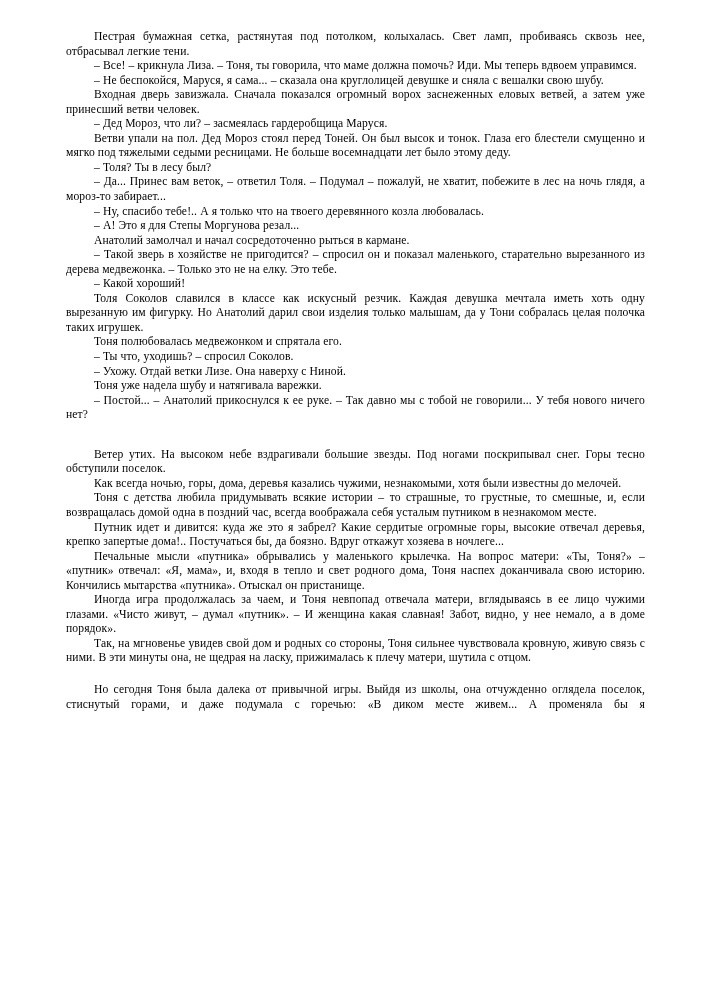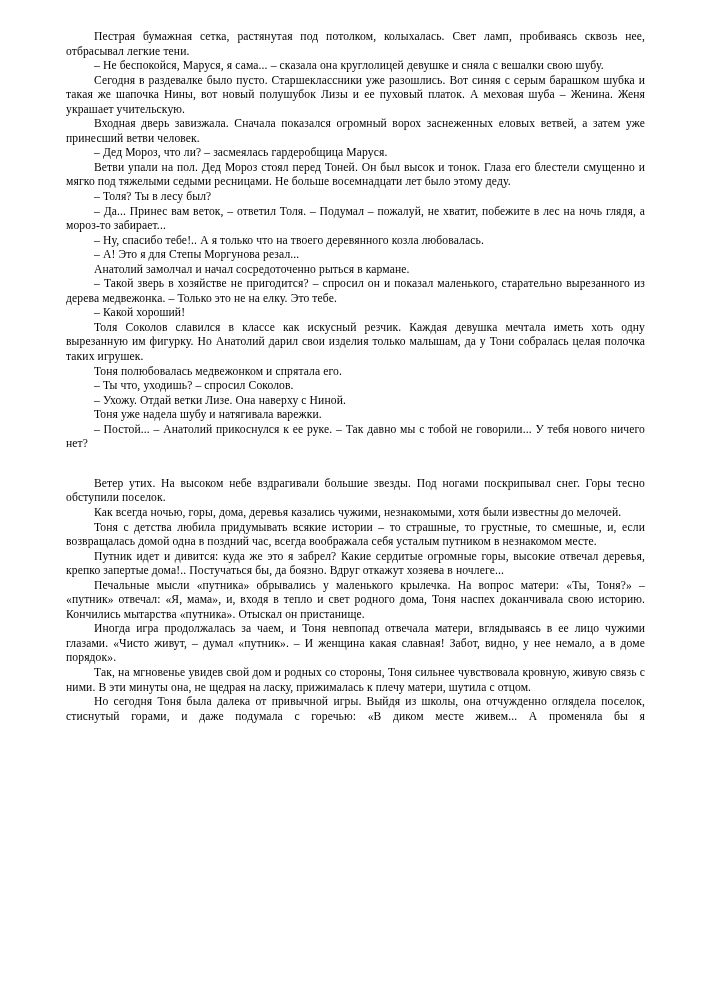--- a/index.html
+++ b/index.html
@@ -40,32 +40,33 @@
     text-align: justify;
     text-align-last: left;
     hyphens: none;
   }
   .section-gap {
     height: 25px;
   }
   
   .clipped {
     text-align-last: justify;
+    margin-top: 17px;
   }
 </style>
 </head>
 <body>
 
 <div class="page">
   <div class="text-body">
 
     <div>
       <p class="para">Пестрая бумажная сетка, растянутая под потолком, колыхалась. Свет ламп, пробиваясь сквозь нее, отбрасывал легкие тени.</p>
+      <p class="para">– Все! – крикнула Лиза. –   Тоня, ты говорила, что маме должна помочь? Иди. Мы теперь вдвоем управимся.</p>
       <p class="para">– Не беспокойся, Маруся, я сама... –   сказала она круглолицей девушке и сняла с вешалки свою шубу.</p>
-      <p class="para">Сегодня в раздевалке было пусто. Старшеклассники уже разошлись. Вот синяя с серым барашком шубка и такая же шапочка Нины, вот новый полушубок Лизы и ее пуховый платок. А меховая шуба –   Женина. Женя украшает учительскую.</p>
       <p class="para">Входная дверь завизжала. Сначала показался огромный ворох заснеженных еловых ветвей, а затем уже принесший ветви человек.</p>
       <p class="para">– Дед Мороз, что ли? –   засмеялась гардеробщица Маруся.</p>
       <p class="para">Ветви упали на пол. Дед Мороз стоял перед Тоней. Он был высок и тонок. Глаза его блестели смущенно и мягко под тяжелыми седыми ресницами. Не больше восемнадцати лет было этому деду.</p>
       <p class="para">– Толя? Ты в лесу был?</p>
       <p class="para">– Да... Принес вам веток, –   ответил Толя. –   Подумал –   пожалуй, не хватит, побежите в лес на ночь глядя, а мороз-то забирает...</p>
       <p class="para">– Ну, спасибо тебе!.. А я только что на твоего деревянного козла любовалась.</p>
       <p class="para">– А! Это я для Степы Моргунова резал...</p>
       <p class="para">Анатолий замолчал и начал сосредоточенно рыться в кармане.</p>
       <p class="para">– Такой зверь в хозяйстве не пригодится? –    спросил он и показал маленького, старательно вырезанного из дерева медвежонка. –   Только это не на елку. Это тебе.</p>
       <p class="para">– Какой хороший!</p>

